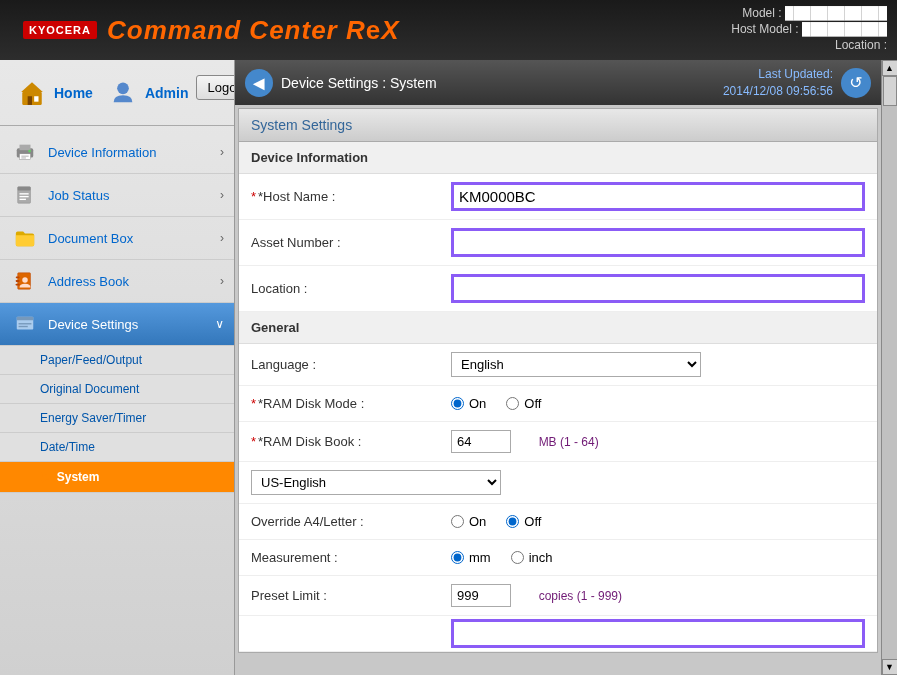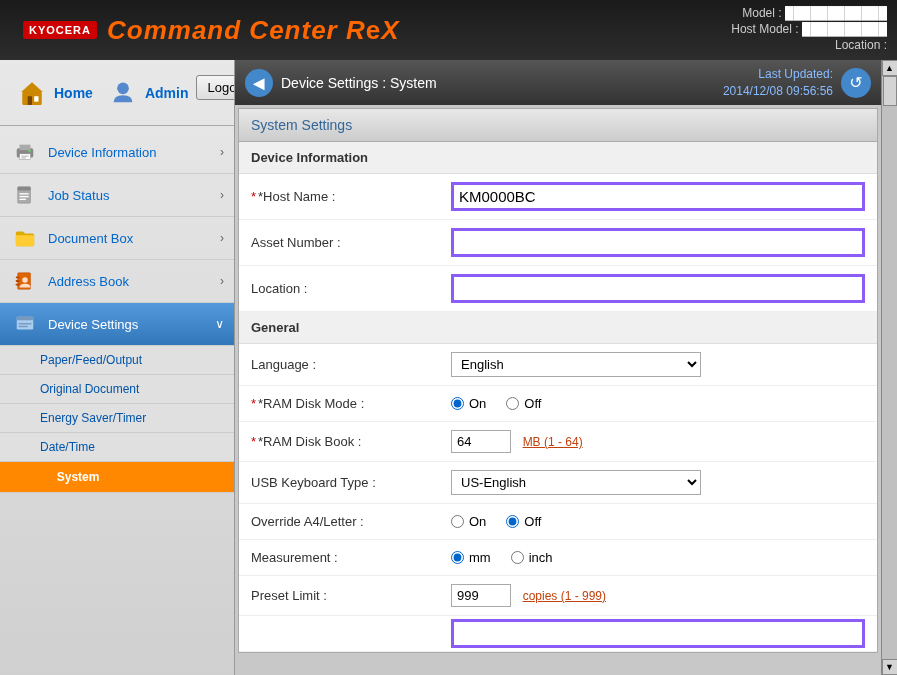--- a/index.html
+++ b/index.html
@@ -327,24 +327,23 @@
       cursor: pointer;
     }
 
     .small-input {
       width: 60px;
       padding: 3px 5px;
       border: 1px solid #aaa;
       font-size: 13px;
     }
     .input-suffix {
-      margin-left: 8px;
-      color: #c2410c;
+      margin-left: 24px;
+      color: #701a75;
       font-size: 12px;
-      text-decoration: underline;
     }
 
     
     .sidebar::-webkit-scrollbar { width: 8px; }
     .sidebar::-webkit-scrollbar-track { background: #ccc; }
     .sidebar::-webkit-scrollbar-thumb { background: #888; }
     .page-content::-webkit-scrollbar { width: 8px; }
     .page-content::-webkit-scrollbar-track { background: #bbb; }
     .page-content::-webkit-scrollbar-thumb { background: #888; }
 
@@ -598,21 +597,20 @@
               <div class="form-label">
                 <span class="required-star">*</span><span>*RAM Disk Book :</span>
               </div>
               <div class="form-control">
                 <input type="text" class="small-input" value="64" style="">
                 <span class="input-suffix">MB (1 - 64)</span>
               </div>
             </div>
 
             <div class="form-row">
-              <div class="form-label">USB Keyboard Type :</div>
               <div class="form-control">
                 <select class="select-input">
                   <option>US-English</option>
                   <option>UK-English</option>
                   <option>French</option>
                   <option>German</option>
                 </select>
               </div>
             </div>
 

